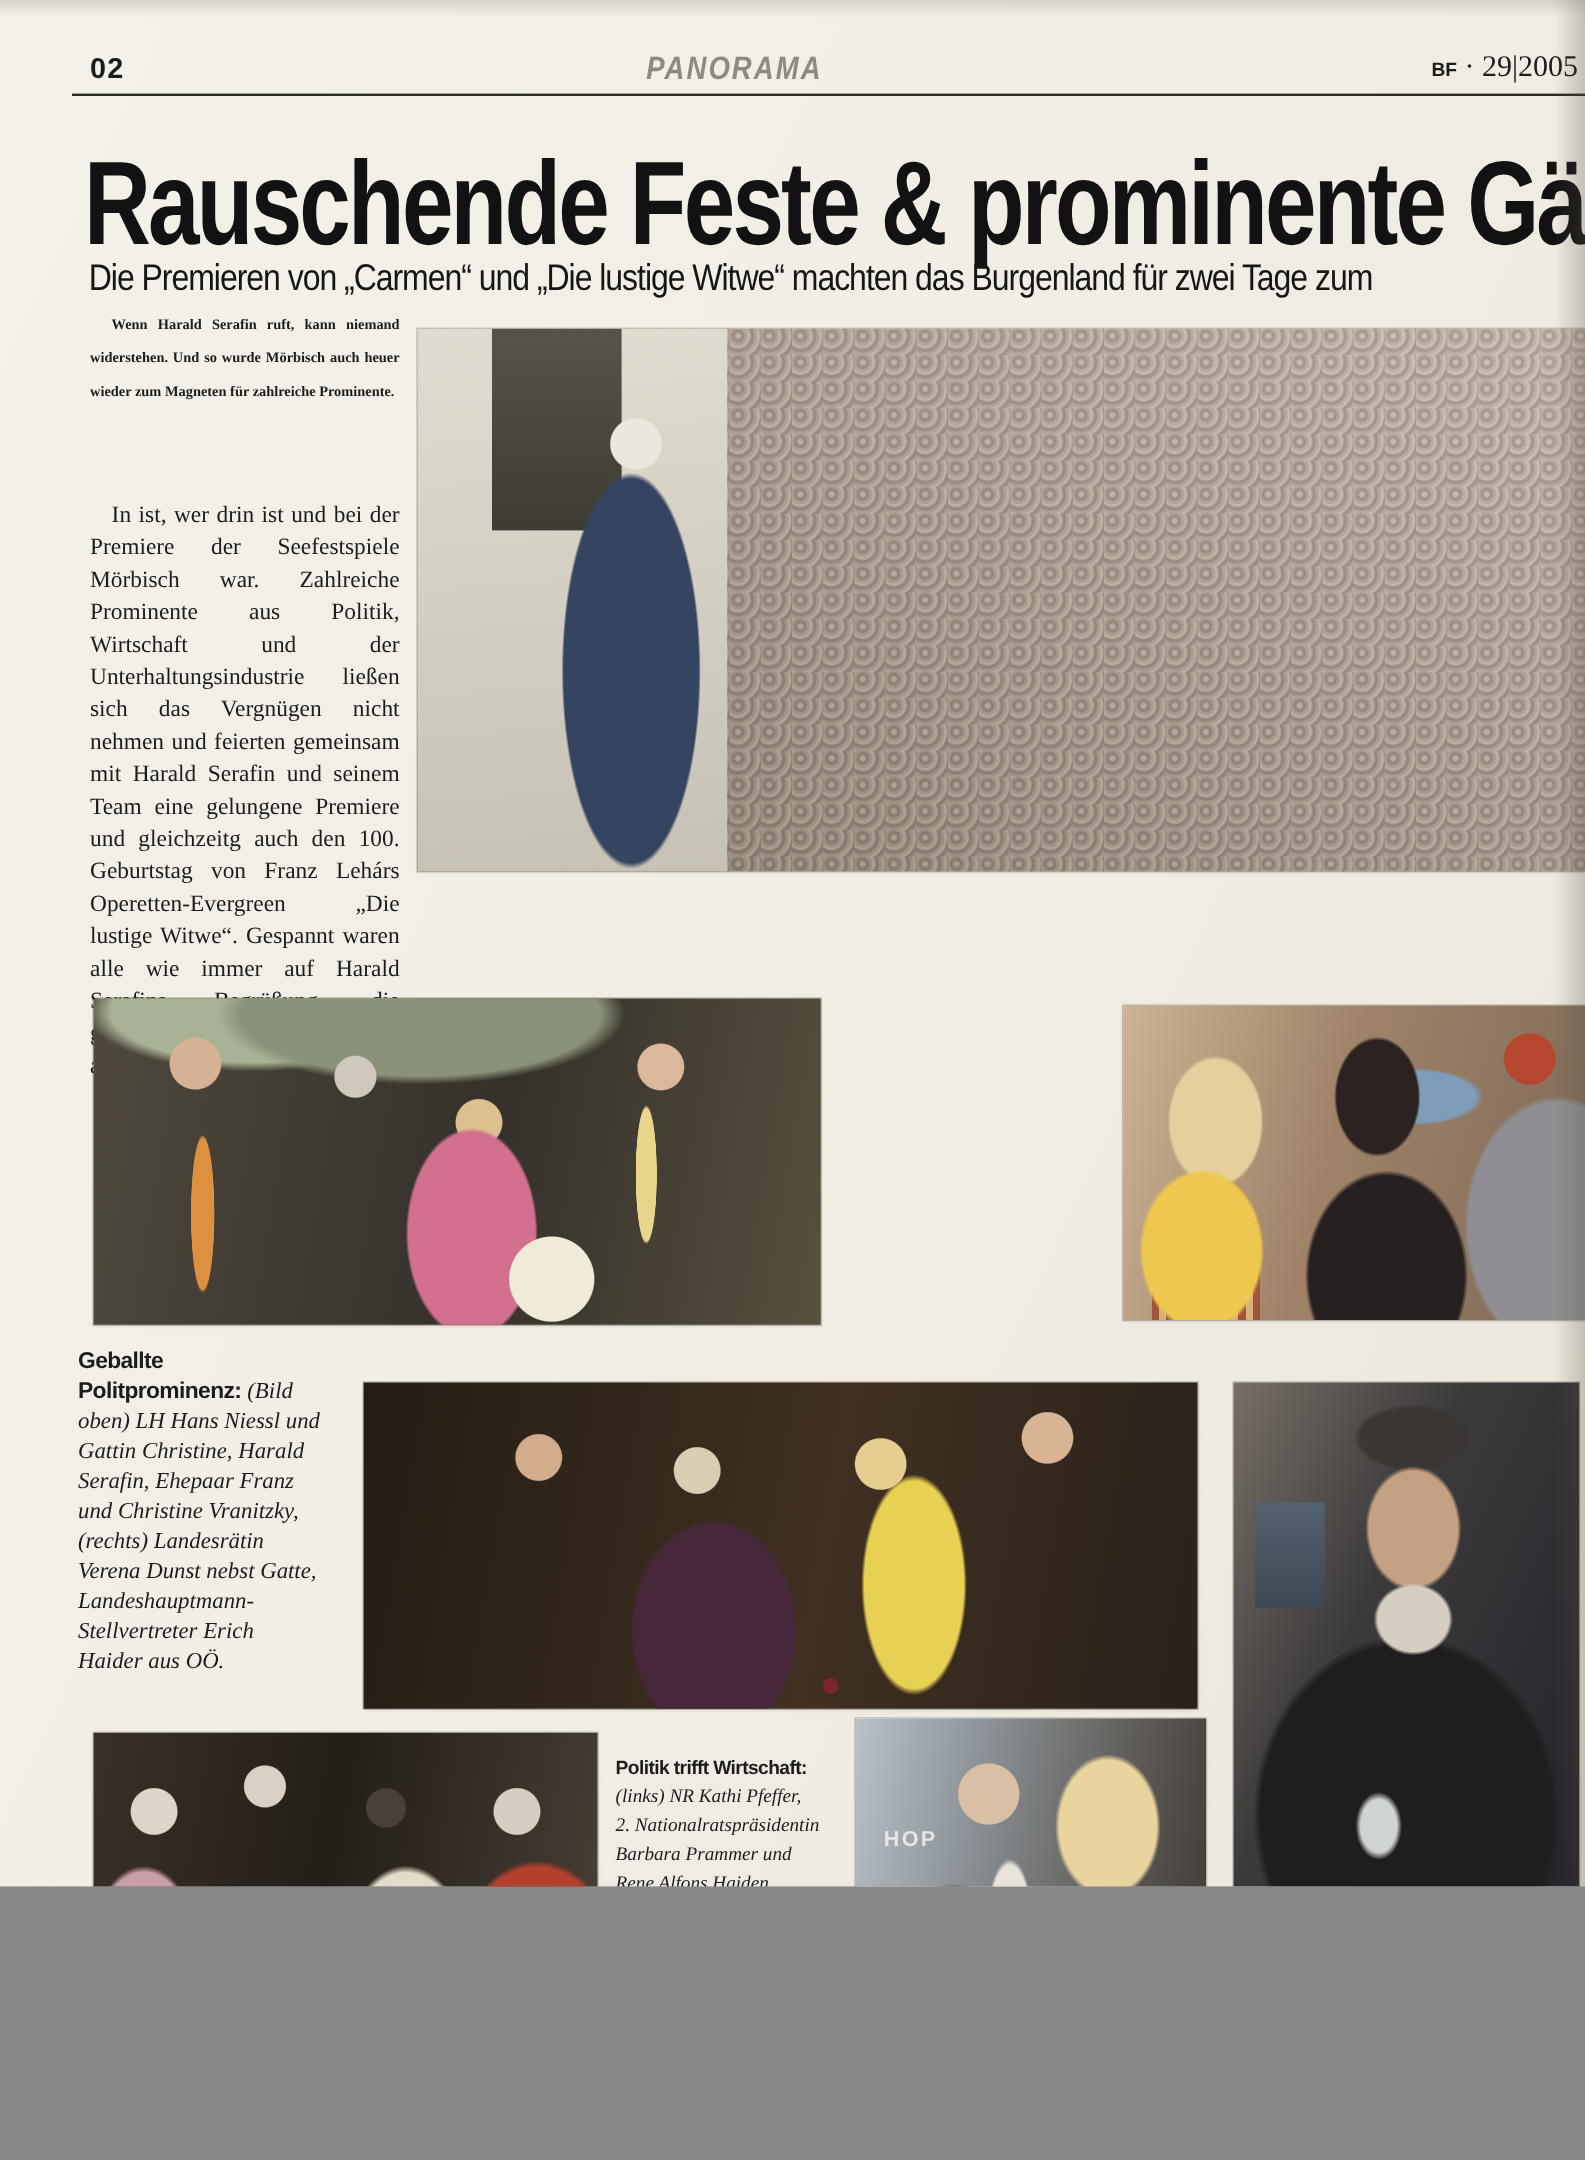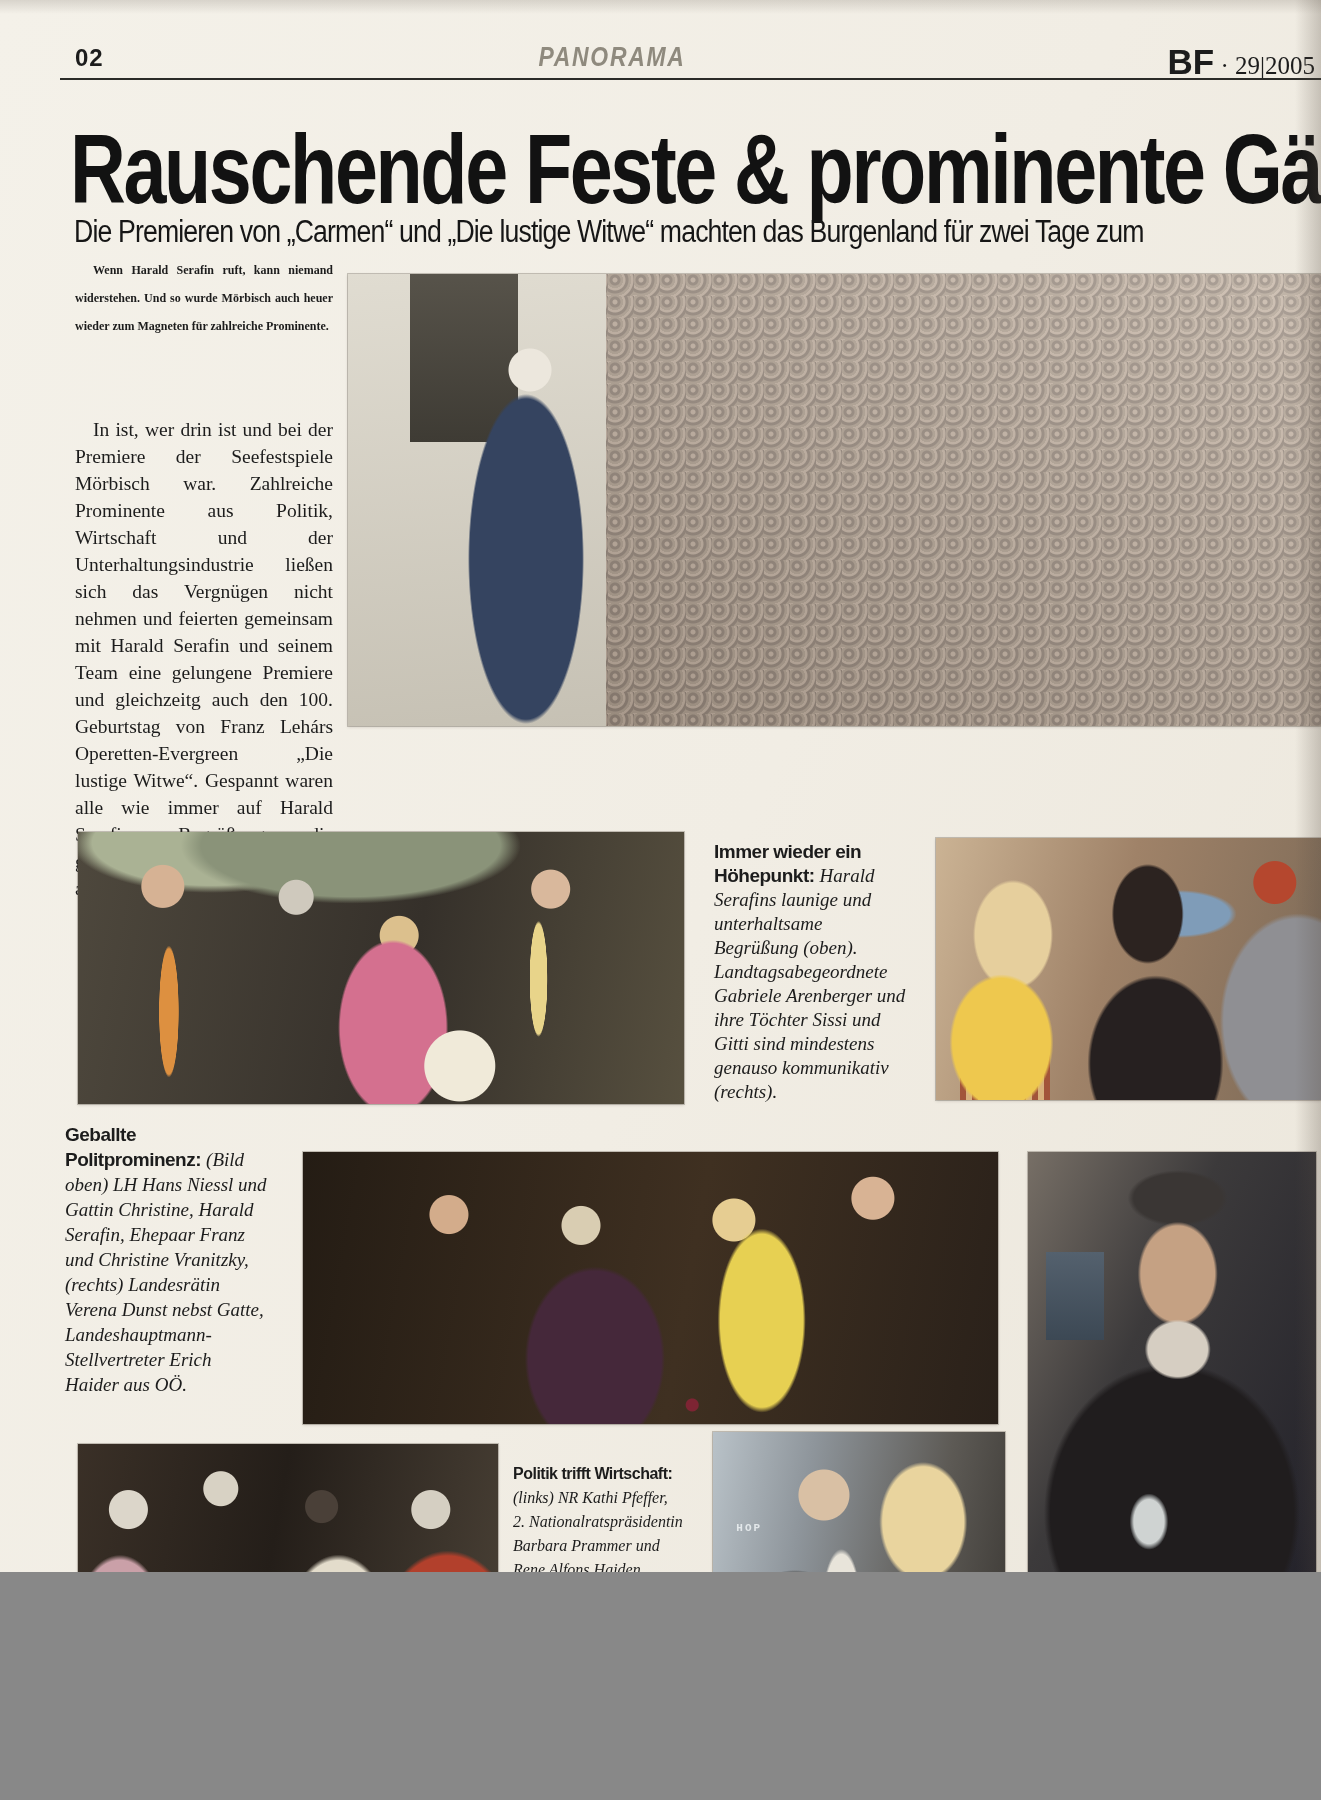--- a/index.html
+++ b/index.html
@@ -10,21 +10,21 @@
     margin:0 auto;
     background:linear-gradient(115deg,#f4f1e9 0%,#f1ede4 55%,#ece7dc 100%);
     overflow:hidden;
     font-family:"Liberation Serif", serif;
     color:#1c1c1c;
   }
   
   .page-number{position:absolute;left:75px;top:44px;font-family:"Liberation Sans",sans-serif;font-weight:bold;font-size:24px;letter-spacing:1px;}
   .section-title{position:absolute;left:612px;top:42px;transform:translateX(-50%) scaleX(.85);font-family:"Liberation Sans",sans-serif;font-style:italic;font-weight:bold;font-size:27px;letter-spacing:2px;color:#8f8a7e;}
   .issue{position:absolute;right:6px;top:42px;font-size:25px;white-space:nowrap;}
-  .issue .brand{font-family:"Liberation Sans",sans-serif;font-weight:bold;font-size:35px;}
+  .issue .brand{font-family:"Liberation Sans",sans-serif;font-weight:bold;font-size:16px;}
   .header-rule{position:absolute;left:60px;top:78px;width:1261px;height:2px;background:#2b2b28;}
   
   .headline{position:absolute;left:70px;top:112px;width:1400px;white-space:nowrap;overflow:visible;}
   .headline .cond{display:inline-block;transform:scaleX(.78);transform-origin:0 50%;font-family:"Liberation Sans",sans-serif;font-weight:bold;font-size:99px;letter-spacing:-3px;color:#121212;}
   .subhead{position:absolute;left:74px;top:214px;width:1400px;white-space:nowrap;}
   .subhead .cond{display:inline-block;transform:scaleX(.86);transform-origin:0 50%;font-family:"Liberation Sans",sans-serif;font-weight:normal;font-size:31px;letter-spacing:-1px;color:#161616;}
   
   .intro{position:absolute;left:75px;top:256px;width:258px;font-weight:bold;font-size:12px;line-height:28px;text-indent:18px;text-align:justify;margin:0;}
   .bodytext{position:absolute;left:75px;top:416px;width:258px;font-size:19.5px;line-height:27px;text-indent:18px;text-align:justify;margin:0;}
   
@@ -102,21 +102,21 @@
   .ph-antel{left:713px;top:1432px;width:292px;height:300px;
     background:
       radial-gradient(ellipse 54px 44px at 58% 96%, #cd5f2e 0 92%, rgba(0,0,0,0) 100%),
       radial-gradient(ellipse 13px 68px at 42% 72%, #a34a2d 0 93%, rgba(0,0,0,0) 100%),
       radial-gradient(ellipse 19px 54px at 44% 57%, #e8e4da 0 90%, rgba(0,0,0,0) 100%),
       radial-gradient(ellipse 44px 60px at 72% 30%, #e9d49e 0 92%, rgba(0,0,0,0) 100%),
       radial-gradient(circle 29px at 38% 21%, #d9c0a4 0 25px, rgba(0,0,0,0) 26px),
       radial-gradient(ellipse 58px 78px at 76% 81%, #1e1a1a 0 94%, rgba(0,0,0,0) 100%),
       radial-gradient(ellipse 80px 108px at 28% 82%, #2c2620 0 95%, rgba(0,0,0,0) 100%),
       linear-gradient(100deg,#b9c2c8 0%,#8e959b 30%,#5d5a55 70%,#3a3733 100%);}
-  .photo-sign{position:absolute;left:8%;top:30%;font-family:Liberation Mono, monospace;font-weight:bold;font-size:11px;letter-spacing:2px;color:#eef2f4;opacity:.85;}
+  .photo-sign{position:absolute;left:8%;top:30%;font-family:Liberation Sans, sans-serif;font-weight:bold;font-size:18px;letter-spacing:2px;color:#eef2f4;opacity:.85;}
   
   .edge-shadow{position:absolute;right:0;top:0;width:26px;height:1800px;background:linear-gradient(to right, rgba(0,0,0,0), rgba(90,80,70,.28));pointer-events:none;}
   .top-shadow{position:absolute;left:0;top:0;width:1321px;height:14px;background:linear-gradient(to bottom, rgba(90,80,70,.18), rgba(0,0,0,0));pointer-events:none;}
 </style>
 </head>
 <body>
 
 <div class="page">
 
   <div class="page-number">02</div>
@@ -140,23 +140,20 @@
   <div class="photo ph-crowd"></div>
   <div class="photo ph-group"></div>
   <div class="photo ph-phones"></div>
   <div class="photo ph-wine"></div>
   <div class="photo ph-schell"></div>
   <div class="photo ph-bockerer"></div>
   <div class="photo ph-antel">
     <span class="photo-sign">HOP</span>
   </div>
 
-  <p class="cap cap-hoehepunkt">
-    <span class="cap-lead">Immer wieder ein Höhepunkt:</span><span class="cap-text">Harald Serafins launige und unterhaltsame Begrüßung (oben). Landtagsabegeordnete Gabriele Arenberger und ihre Töchter Sissi und Gitti sind mindestens genauso kommunikativ (rechts).</span>
-  </p>
   <p class="cap cap-politprominenz">
     <span class="cap-lead">Geballte Politprominenz:</span><span class="cap-text">(Bild oben) LH Hans Niessl und Gattin Christine, Harald Serafin, Ehepaar Franz und Christine Vranitzky, (rechts) Landesrätin Verena Dunst nebst Gatte, Landeshauptmann-Stellvertreter Erich Haider aus OÖ.</span>
   </p>
   <p class="cap cap-politik">
     <span class="cap-lead">Politik trifft Wirtschaft:</span><span class="cap-text">(links) NR Kathi Pfeffer, 2. Nationalratspräsidentin Barbara Prammer und Rene Alfons Haiden waren von der Premiere der „Lustigen Witwe“ ebenso angetan wie „Bockerer“-Regisseur Franz Antel (rechts).</span>
   </p>
   <p class="cap cap-mittlerweile">
     <span class="cap-lead">Seefestspiele</span><span class="cap-text">ein Stammgast in Mörbisch ist Schauspiellegende Maximilian Schell, der nicht nur an der Inszenierung von Helmuth Lohner sondern auch am Festspielwein Gefallen fand (Bild oben).</span>
   </p>
 

